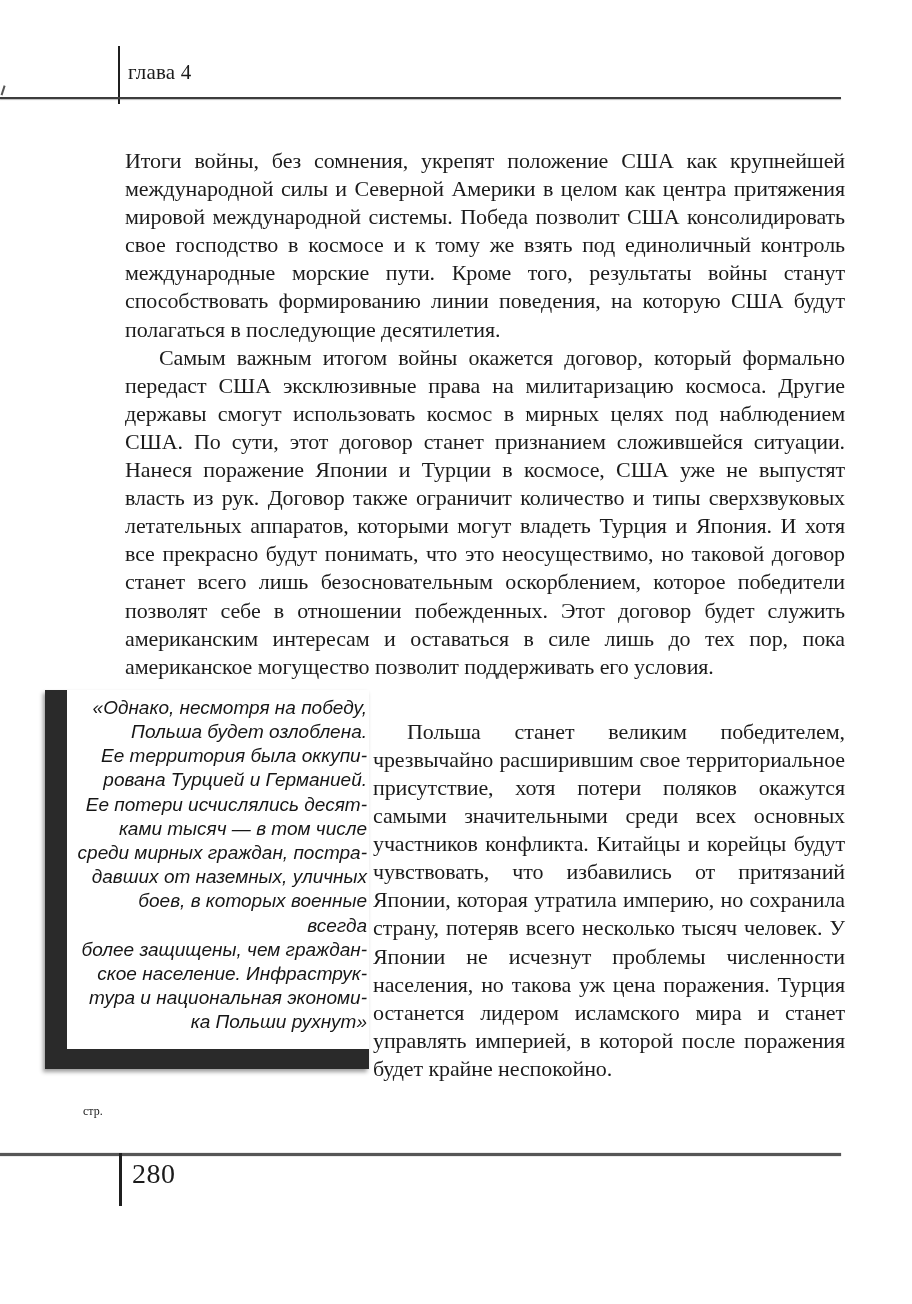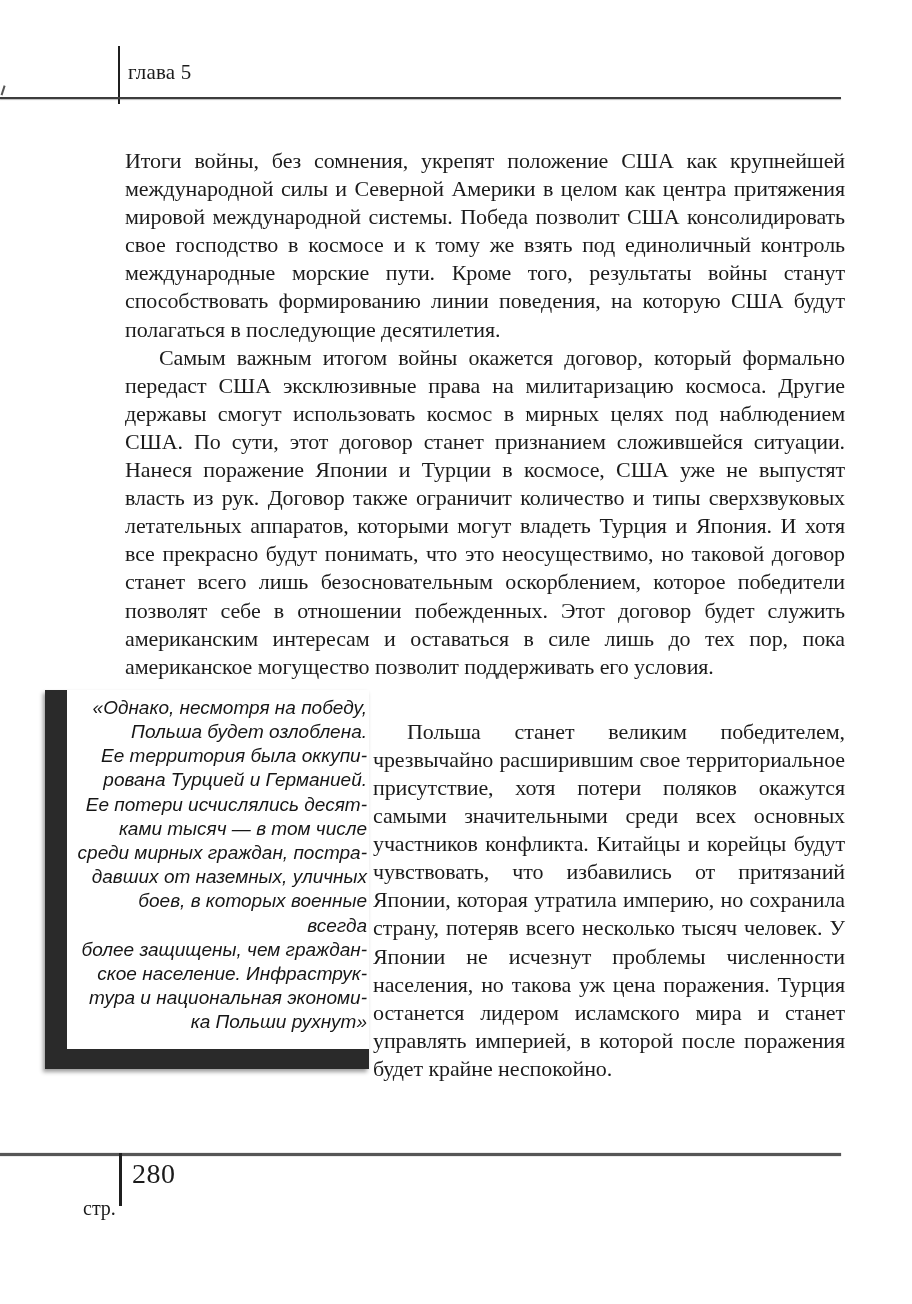--- a/index.html
+++ b/index.html
@@ -81,36 +81,36 @@
   .footer-rule{
     position:absolute;left:0;top:1153px;
     width:841px;height:3px;background:#565656;
     box-shadow:0 0 1px #333;
   }
   .footer-vline{
     position:absolute;left:119px;top:1153px;
     width:3px;height:53px;background:#1f1f1f;
   }
   .footer-page-label{
-    position:absolute;left:83px;top:1197px;
-    font-size:20px;
+    position:absolute;left:83px;top:1104px;
+    font-size:12px;
   }
   .footer-page-number{
     position:absolute;left:132px;top:1158px;
     font-size:28px;letter-spacing:.5px;
   }
 </style>
 </head>
 <body>
 
 <div class="page">
 
   <div class="header-tick"></div>
   <div class="chapter-vline"></div>
-  <div class="chapter-label">глава 5</div>
+  <div class="chapter-label">глава 4</div>
   <div class="header-rule"></div>
 
   <div class="content">
     <p class="body-par">Итоги войны, без сомнения, укрепят положение США как крупнейшей международной силы и Северной Америки в целом как центра притяжения мировой международной системы. Победа позволит США консолидировать свое господство в космосе и к тому же взять под единоличный контроль международные морские пути. Кроме того, результаты войны станут способствовать формированию линии поведения, на которую США будут полагаться в последующие десятилетия.</p>
     <p class="body-par indent">Самым важным итогом войны окажется договор, который формально передаст США эксклюзивные права на милитаризацию космоса. Другие державы смогут использовать космос в мирных целях под наблюдением США. По сути, этот договор станет признанием сложившейся ситуации. Нанеся поражение Японии и Турции в космосе, США уже не выпустят власть из рук. Договор также ограничит количество и типы сверхзвуковых летательных аппаратов, которыми могут владеть Турция и Япония. И хотя все прекрасно будут понимать, что это неосуществимо, но таковой договор станет всего лишь безосновательным оскорблением, которое победители позволят себе в отношении побежденных. Этот договор будет служить американским интересам и оставаться в силе лишь до тех пор, пока американское могущество позволит поддерживать его условия.</p>
 
     <section class="two-col">
       <aside class="quote-block">
         <div class="quote-text">«Однако, несмотря на победу,
 Польша будет озлоблена.

